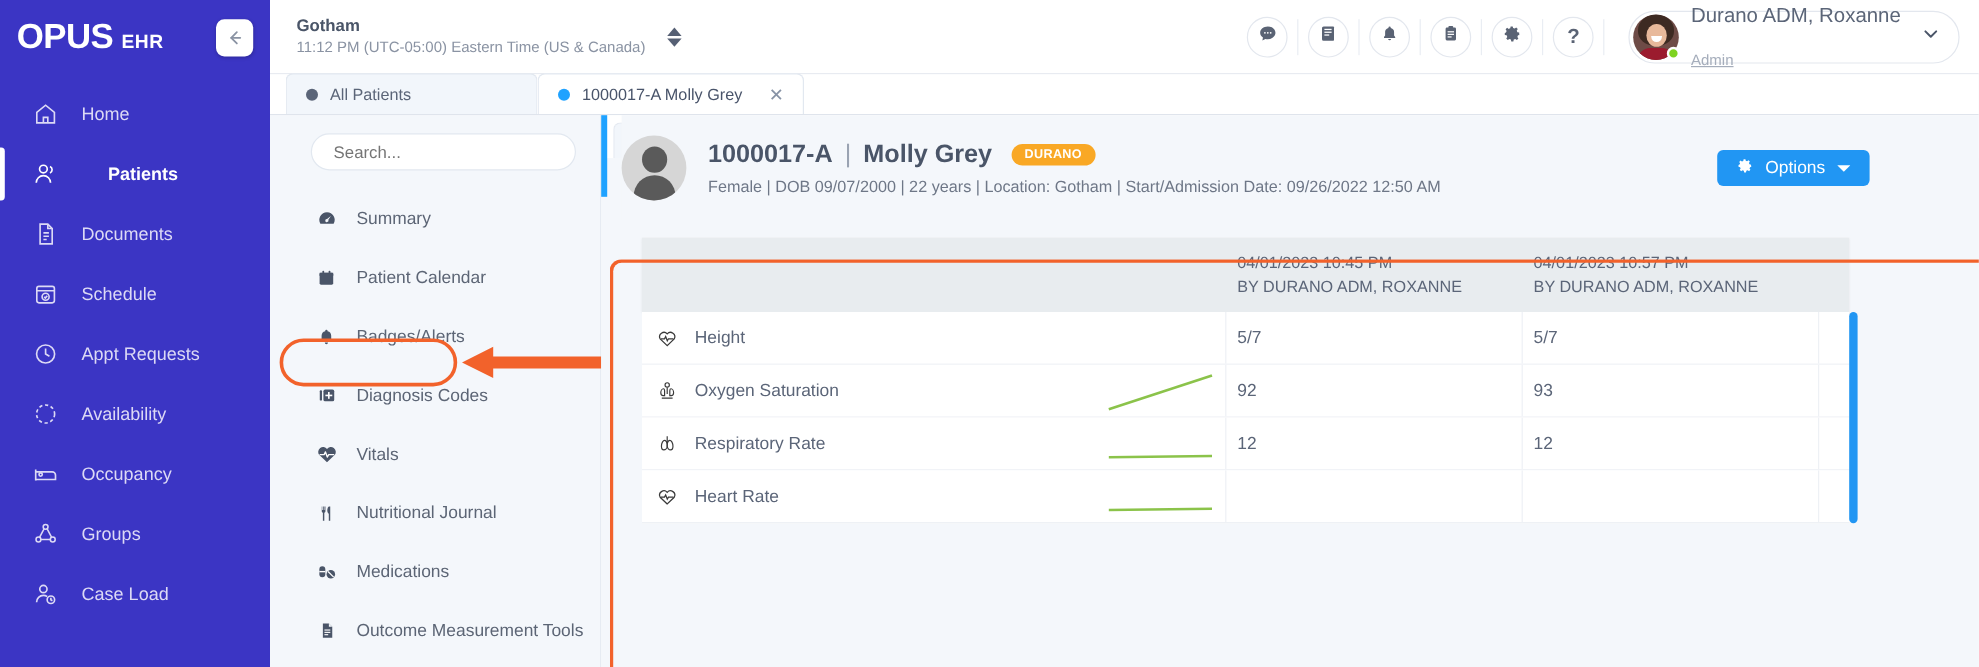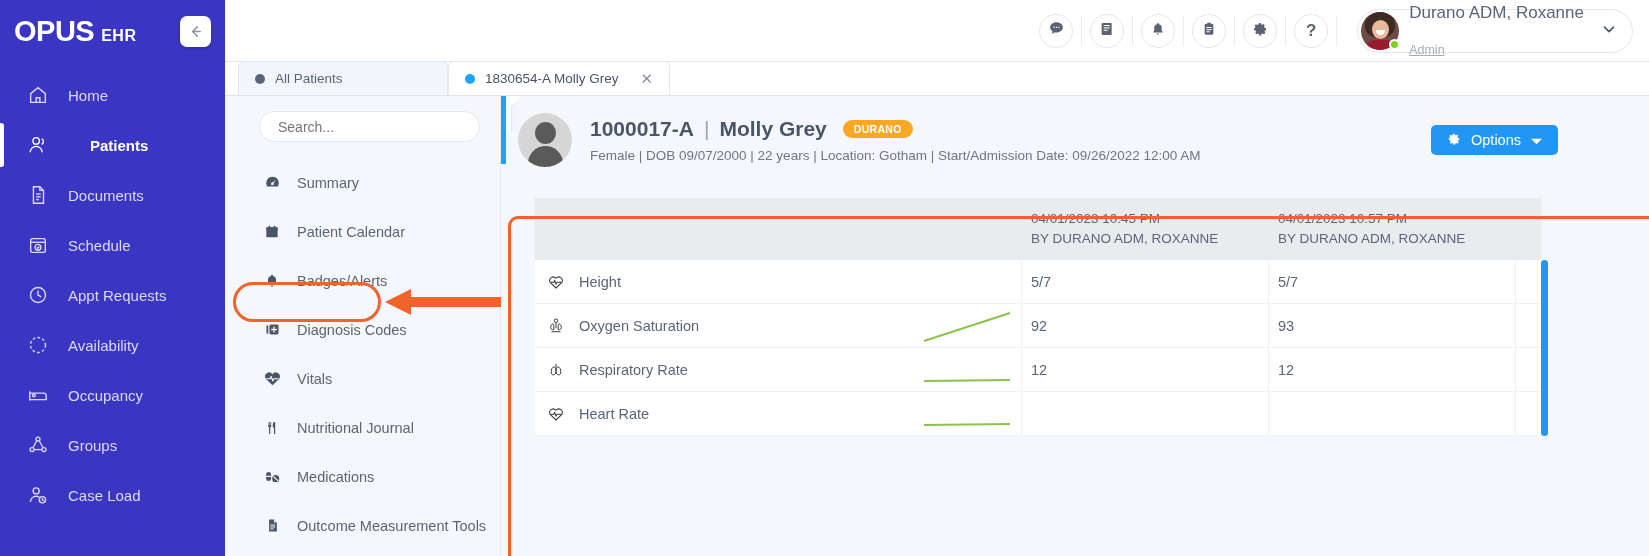--- a/index.html
+++ b/index.html
@@ -317,20 +317,30 @@
             </svg>
         </span>
         <span>Case Load</span>
       </div>
     </nav>
   </aside>
 
   <div class="main">
 
     <header class="topbar">
+      <div class="facility">
+        <div>
+          <div class="facility-name">Gotham</div>
+          <div class="facility-time">11:12 PM (UTC-05:00) Eastern Time (US &amp; Canada)</div>
+        </div>
+        <div class="facility-switch">
+          <div class="tri-up"></div>
+            <div class="tri-dn"></div>
+        </div>
+      </div>
 
       <div class="top-actions">
         <div class="icon-btn">
           <span>
             <svg width="17" height="17" viewBox="0 0 24 24" fill="currentColor">
                 <path d="M12 3C6.9 3 3 6.3 3 10.4c0 2.3 1.3 4.3 3.3 5.6l-.7 3.4 3.6-1.9c.9.2 1.8.3 2.8.3 5.1 0 9-3.3 9-7.4S17.1 3 12 3z"></path>
                 <circle cx="8.6" cy="10.4" r="1.05" fill="#fff"></circle>
                 <circle cx="12" cy="10.4" r="1.05" fill="#fff"></circle>
                 <circle cx="15.4" cy="10.4" r="1.05" fill="#fff"></circle>
               </svg>
@@ -407,21 +417,21 @@
 
     <div class="workspace">
 
       <div class="tabstrip">
         <div class="tab">
           <span class="dot"></span>
           <span>All Patients</span>
         </div>
         <div class="tab active wide">
           <span class="dot"></span>
-          <span>1830654-A Molly Grey</span>
+          <span>1000017-A Molly Grey</span>
           <span class="x">✕</span>
         </div>
       </div>
 
       <div class="content-row">
 
         <div class="patmenu">
           <div class="search-box">
             <input type="text" placeholder="Search..." style="">
           </div>
@@ -664,21 +674,21 @@
         <div style="position:absolute;left:17px;top:9px;width:21px;height:22px;border-radius:50%;background:#5a5a5a;"></div>
         <div style="position:absolute;left:10px;top:33px;width:35px;height:26px;border-radius:18px 18px 0 0;background:#5a5a5a;"></div>
       </div>
       <div style="margin-left:18px;">
         <div style="display:flex;align-items:center;gap:10px;">
           <span style="font-size:21px;font-weight:bold;color:#4a5568;">1000017-A</span>
           <span style="font-size:21px;color:#9aa3b2;">|</span>
           <span style="font-size:21px;font-weight:bold;color:#4a5568;">Molly Grey</span>
           <span style="background:#f9a825;color:#fff;font-size:10.5px;font-weight:bold;border-radius:11px;padding:3px 11px;letter-spacing:.3px;margin-left:6px;">DURANO</span>
         </div>
-        <div style="font-size:13.5px;color:#6e7787;margin-top:7px;">Female  |  DOB 09/07/2000  |  22 years  |  Location: Gotham  |  Start/Admission Date: 09/26/2022 12:00 AM</div>
+        <div style="font-size:13.5px;color:#6e7787;margin-top:7px;">Female  |  DOB 09/07/2000  |  22 years  |  Location: Gotham  |  Start/Admission Date: 09/26/2022 12:50 AM</div>
       </div>
       <button class="btn-opts" style="margin-left:auto;margin-right:108px;">
         <span>
           <svg width="14" height="14" viewBox="0 0 24 24" fill="#fff">
               <path d="M12 8.2a3.8 3.8 0 1 0 0 7.6 3.8 3.8 0 0 0 0-7.6zm9 5.1v-2.6l-2.3-.5a7 7 0 0 0-.8-1.9l1.3-2-1.9-1.9-2 1.3a7 7 0 0 0-1.9-.8L12.9 3h-2.6l-.5 2.3a7 7 0 0 0-1.9.8l-2-1.3L4 6.7l1.3 2a7 7 0 0 0-.8 1.9L3 11.1v2.6l2.3.5c.2.7.4 1.3.8 1.9l-1.3 2 1.9 1.9 2-1.3c.6.3 1.2.6 1.9.8l.5 2.3h2.6l.5-2.3c.7-.2 1.3-.5 1.9-.8l2 1.3 1.9-1.9-1.3-2c.3-.6.6-1.2.8-1.9l2.3-.5z"></path>
             </svg>
         </span>
         <span>Options</span>
         <span>
           <svg width="11" height="8" viewBox="0 0 12 8">

